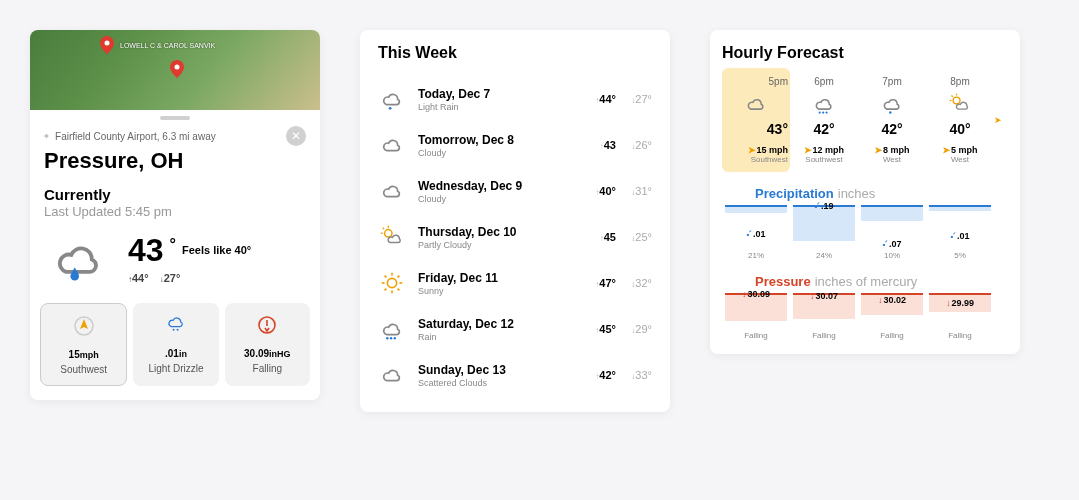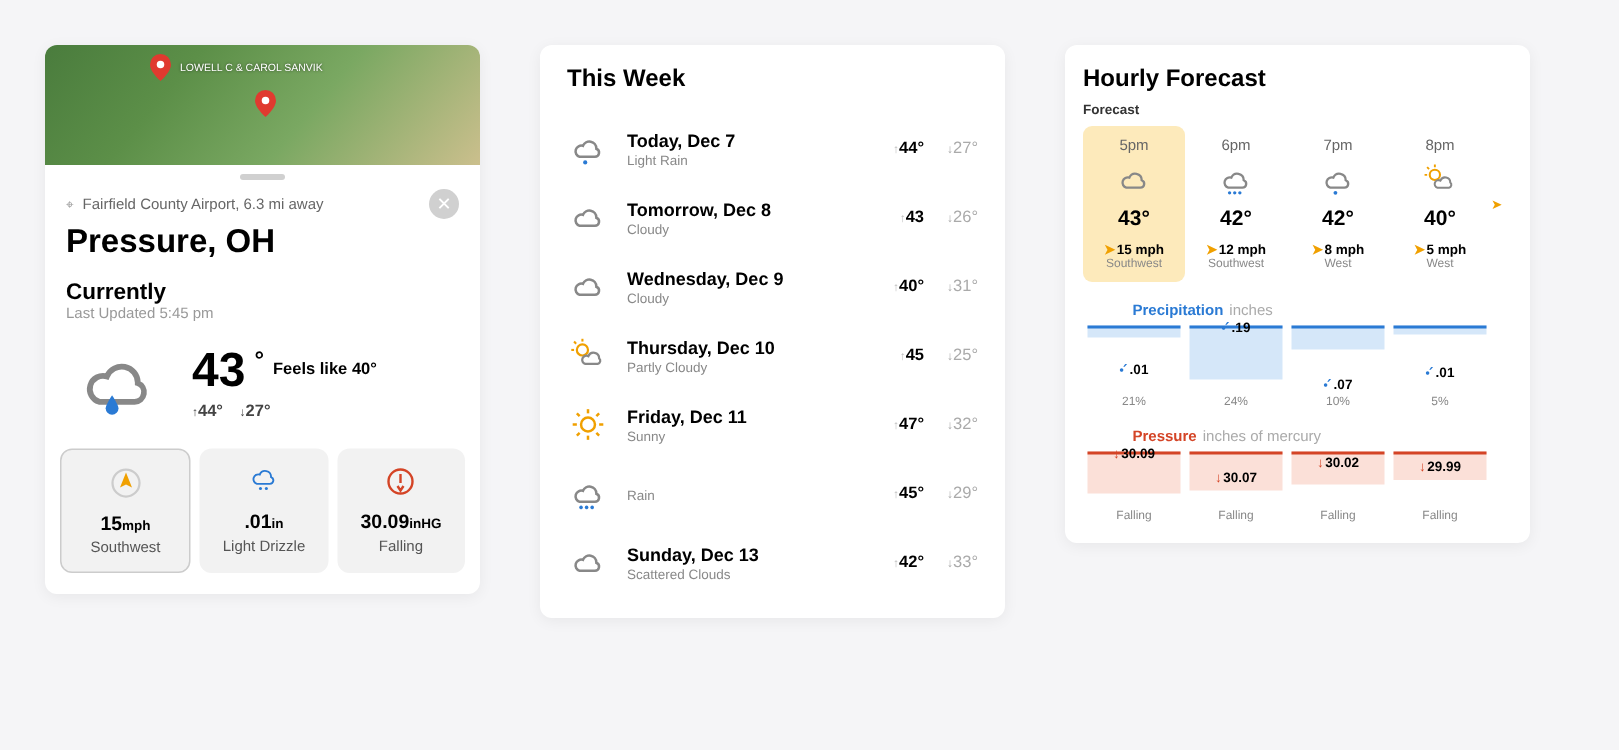--- a/index.html
+++ b/index.html
@@ -34,62 +34,62 @@
 .pin { position: absolute; width: 14px; height: 18px; }
 .pin svg { width: 100%; height: 100%; }
 .pin1 { top: 6px; left: 70px; }
 .pin2 { top: 30px; left: 140px; }
 .drag-handle { display: block; margin: 6px auto 0; width: 30px; height: 4px; background: #d0d0d0; border-radius: 2px; }
 .loc-row { display:flex; align-items:center; padding: 6px 14px 0; gap:6px; }
 .loc-sub { font-size: 10px; color: #666; flex:1; }
 .close-btn { width:20px; height:20px; border-radius:50%; background:#d0d0d0; display:flex; align-items:center; justify-content:center; color:#fff; font-size:12px; cursor:pointer; }
 .loc-title { font-size: 22px; font-weight: 800; padding: 2px 14px 12px; }
 .section-h { font-size: 15px; font-weight: 700; padding: 0 14px; }
-.updated { font-size: 10px; color: #999; padding: 1px 14px 10px; }
+.updated { font-size: 13px; color: #999; padding: 1px 14px 10px; }
 .now-row { display:flex; align-items:center; padding: 0 14px 14px; gap:14px; }
 .now-icon { width: 70px; height: 60px; }
 .now-temp { display:flex; align-items:flex-start; gap:6px; }
 .big-temp { font-size: 32px; font-weight: 700; line-height:1; }
 .deg-sup { font-size: 16px; font-weight: 600; margin-top:2px; }
 .feels { font-size: 11px; font-weight:600; align-self:center; }
 .hilo { font-size: 11px; font-weight:600; margin-top:6px; color:#444; }
 .hilo .down { margin-left:8px; }
 .stat-grid { display:flex; gap:6px; padding: 0 10px 14px; }
 .stat-box { flex:1; background:#f2f2f2; border-radius:8px; padding:10px 4px; text-align:center; }
 .stat-box.active { border:1px solid #ccc; }
 .stat-icon { height:24px; display:flex; align-items:center; justify-content:center; margin-bottom:6px; }
-.stat-val { font-size:13px; font-weight:700; }
+.stat-val { font-size:10px; font-weight:700; }
 .stat-unit { font-size:9px; font-weight:600; }
 .stat-lab { font-size:10px; color:#555; margin-top:2px; }
 
 
 .panel-week { width: 310px; padding: 14px 18px; }
 .week-h { font-size: 16px; font-weight: 800; margin-bottom: 14px; }
 .day-row { display:flex; align-items:center; padding: 10px 0; }
 .day-icon { width: 28px; height: 26px; margin-right: 12px; }
 .day-mid { flex:1; }
 .day-name { font-size: 12px; font-weight: 700; }
 .day-cond { font-size: 9px; color:#888; margin-top:1px; }
 .day-hi { font-size: 11px; font-weight:700; width: 36px; text-align:right; }
 .day-lo { font-size: 11px; color:#aaa; width: 36px; text-align:right; }
 
 
 .panel-hourly { width: 310px; padding: 14px 12px; }
 .hr-h { font-size: 16px; font-weight:800; margin-bottom: 6px; }
 .hr-sub { font-size: 9px; font-weight:700; color:#333; margin-bottom:6px; }
 .hr-cols { display:flex; }
 .hr-col { flex:1; text-align:center; padding:8px 2px; border-radius:6px; }
-.hr-col.sel { background:#fdeabb; }
+.hr-col.sel { background:#fdeabb;text-align:right; }
 .hr-time { font-size:10px; color:#666; margin-bottom:4px; }
 .hr-ico { height:26px; display:flex; align-items:center; justify-content:center; margin-bottom:4px; }
 .hr-temp { font-size:14px; font-weight:800; }
 .hr-wind { font-size:9px; font-weight:700; margin-top:8px; }
 .hr-wdir { font-size:8px; color:#888; }
 .hr-extra { flex:0 0 14px; display:flex; align-items:center; }
-.sec-label { font-size:10px; font-weight:700; margin-top:14px;padding-left:33px; }
+.sec-label { font-size:13px; font-weight:700; margin-top:14px;padding-left:33px; }
 .sec-label .blue { color:#2a7ad4; }
 .sec-label .red { color:#d44426; }
 .sec-label .unit { color:#aaa; font-weight:400; margin-left:4px; }
 .bars { display:flex; align-items:flex-end; height:44px; margin-top:4px; }
 .bar-wrap { flex:1; display:flex; flex-direction:column; align-items:center; height:100%; position:relative; }
 .bar-val { font-size:9px; font-weight:700; position:absolute; }
 .bar-blue { width:90%; background:#d5e7f9; border-top:2px solid #2a7ad4; }
 .bar-red  { width:90%; background:#fbe0d8; border-top:2px solid #d44426; }
 .bar-row-sub { display:flex; margin-top:2px; }
 .bar-row-sub span { flex:1; text-align:center; font-size:8px; color:#888; }
@@ -294,20 +294,21 @@
      <div class="day-hi"><span class="tiny-arrow" style="color:#bbb">↑</span>47°</div>
      <div class="day-lo"><span class="tiny-arrow">↓</span>32°</div>
    </div>
       <div class="day-row">
      <div class="day-icon">
           <svg viewBox="0 0 28 28" width="28" height="26">
             <use href="#i-rain"></use>
           </svg>
         </div>
      <div class="day-mid">
+          <div class="day-name">Saturday, Dec 12</div>
        <div class="day-cond">Rain</div>
         </div>
      <div class="day-hi"><span class="tiny-arrow" style="color:#bbb">↑</span>45°</div>
      <div class="day-lo"><span class="tiny-arrow">↓</span>29°</div>
    </div>
       <div class="day-row">
      <div class="day-icon">
           <svg viewBox="0 0 28 28" width="28" height="26">
             <use href="#i-cloudy"></use>
           </svg>
@@ -317,21 +318,20 @@
        <div class="day-cond">Scattered Clouds</div>
         </div>
      <div class="day-hi"><span class="tiny-arrow" style="color:#bbb">↑</span>42°</div>
      <div class="day-lo"><span class="tiny-arrow">↓</span>33°</div>
    </div>
     </div>
 </div>
 
 <div class="card panel-hourly">
   <div class="hr-h">Hourly Forecast</div>
-  <div class="hr-sub">Forecast</div>
   <div class="hr-cols" id="hr-cols">
       <div class="hr-col sel">
      <div class="hr-time">5pm</div>
      <div class="hr-ico">
           <svg viewBox="0 0 28 28" width="26" height="24">
             <use href="#i-cloudy"></use>
           </svg>
         </div>
      <div class="hr-temp">43°</div>
      <div class="hr-wind"><span class="wind-arrow">➤</span>15 mph</div>
@@ -407,21 +407,21 @@
 
   <div class="sec-label">
     <span class="red">Pressure</span><span class="unit">inches of mercury</span>
   </div>
   <div class="bars" style="height:36px" id="press-bars">
       <div class="bar-wrap">
       <div class="bar-val" style="bottom:30px"><span class="pressure-arrow">↓</span>30.09</div>
       <div class="bar-red" style="height:28px"></div>
       </div>
       <div class="bar-wrap">
-      <div class="bar-val" style="bottom:14px"><span class="pressure-arrow">↓</span>30.07</div>
+      <div class="bar-val" style="bottom:28px"><span class="pressure-arrow">↓</span>30.07</div>
       <div class="bar-red" style="height:26px"></div>
       </div>
       <div class="bar-wrap">
       <div class="bar-val" style="bottom:24px"><span class="pressure-arrow">↓</span>30.02</div>
       <div class="bar-red" style="height:22px"></div>
       </div>
       <div class="bar-wrap">
       <div class="bar-val" style="bottom:21px"><span class="pressure-arrow">↓</span>29.99</div>
       <div class="bar-red" style="height:19px"></div>
       </div>

